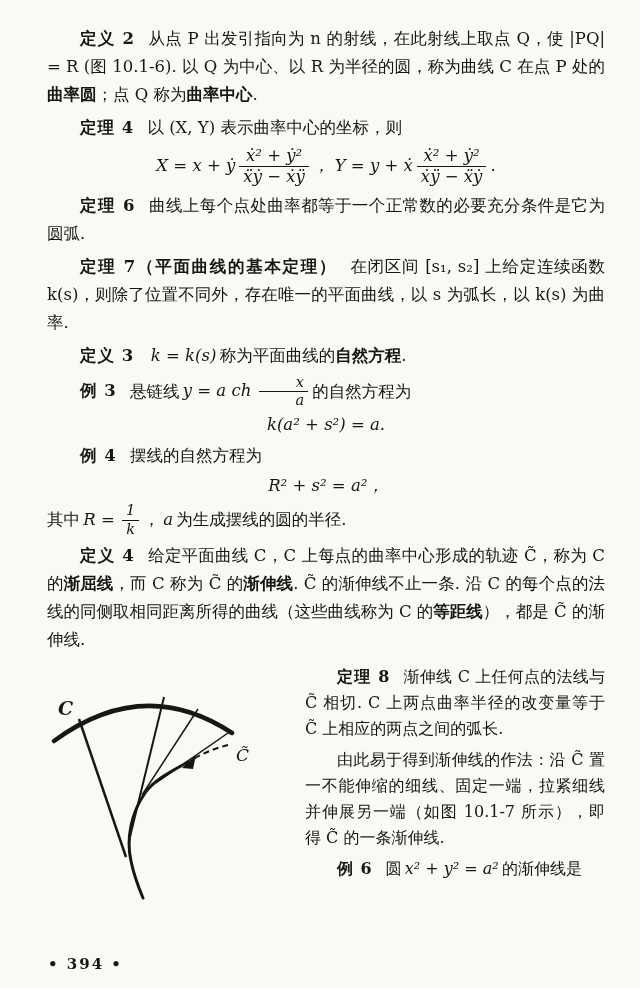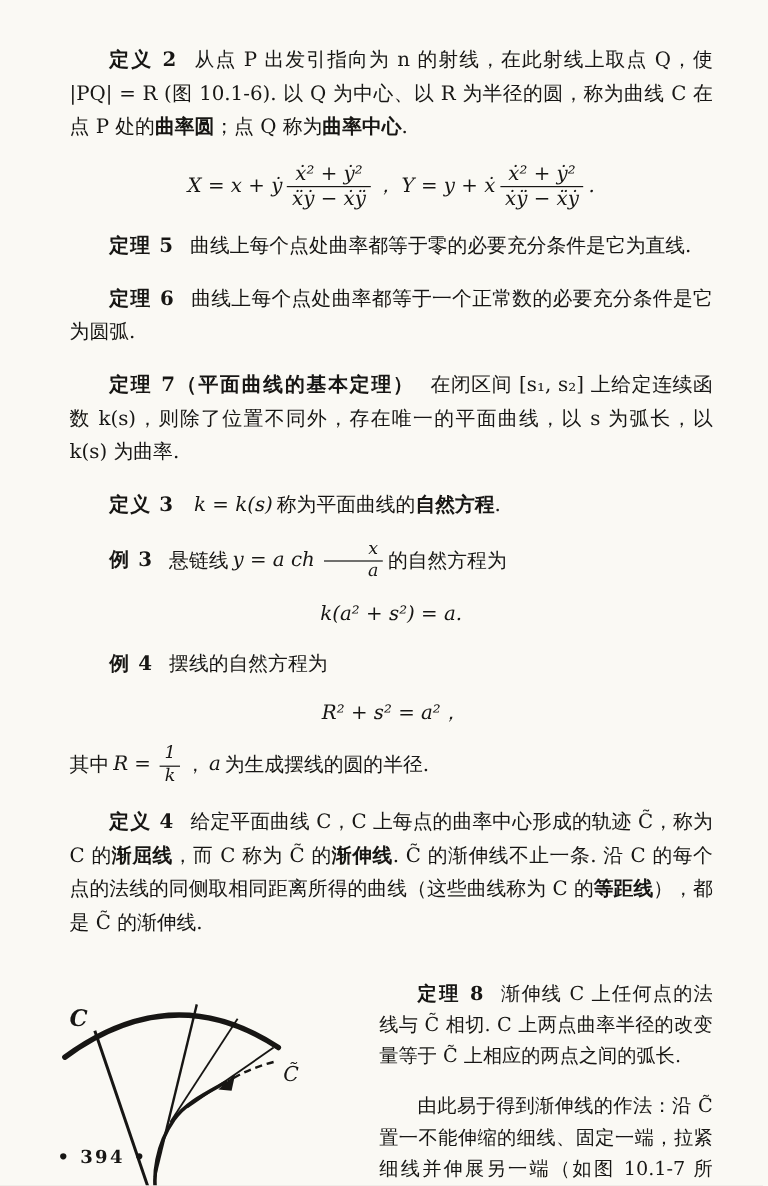--- a/index.html
+++ b/index.html
@@ -9,21 +9,21 @@
     width: 640px; height: 988px;
     margin: 0 auto;
     background: #faf9f4;
     color: #171614;
     font-family: "DejaVu Serif", "Liberation Serif", serif;
     font-size: 16.5px;
     line-height: 28px;
     padding: 20px 30px 0 42px;
     overflow: hidden;
   }
-  p.para { margin: 16px; text-align: justify; text-indent: 2em; }
+  p.para { margin: 5px; text-align: justify; text-indent: 2em; }
   .lbl { font-weight: bold; margin-right: 0.8em; letter-spacing: 1px; }
   .bold { font-weight: bold; }
   .mi { font-style: italic; margin: 0 0.2em; }
   .formula {
     text-align: center; font-style: italic;
     margin: 4px 0 6px; line-height: 22px;
   }
   .frac { display: inline-block; vertical-align: middle; text-align: center; line-height: 1.08; margin: 0 4px; }
   .frac .num { display: block; padding: 0 4px 1px; border-bottom: 1.4px solid #171614; font-style: italic; }
   .frac .den { display: block; padding: 1px 4px 0; font-style: italic; }
@@ -36,27 +36,27 @@
   .pageno { position: absolute; left: 48px; bottom: 10px; font-weight: bold; font-size: 15px; letter-spacing: 2px; }
 </style>
 </head>
 <body>
 
 <div class="page">
 
   <p class="para"><span class="lbl">定义 2</span><span>从点 P 出发引指向为 n 的射线，在此射线上取点 Q，使 |PQ| = R (图 10.1-6). 以 Q 为中心、以 R 为半径的圆，称为曲线 C 在点 P 处的</span><span class="bold">曲率圆</span><span>；点 Q 称为</span><span class="bold">曲率中心</span><span>.</span></p>
 
 
+  <p class="para"><span class="lbl">定理 4</span><span>以 (X, Y) 表示曲率中心的坐标，则</span></p>
 
   <div class="formula">
     <span>X = x + ẏ</span><span class="frac"><span class="num">ẋ² + ẏ²</span><span class="den">ẍẏ − ẋÿ</span></span><span>，</span>
     <span>Y = y + ẋ</span><span class="frac"><span class="num">ẋ² + ẏ²</span><span class="den">ẋÿ − ẍẏ</span></span><span>.</span>
   </div>
 
-  <p class="para"><span class="lbl">定理 5</span><span>曲线上每个点处曲率都等于零的必要充分条件是它为直线.</span></p>
 
   <p class="para"><span class="lbl">定理 6</span><span>曲线上每个点处曲率都等于一个正常数的必要充分条件是它为圆弧.</span></p>
 
   <p class="para"><span class="lbl">定理 7（平面曲线的基本定理）</span><span>在闭区间 [s₁, s₂] 上给定连续函数 k(s)，则除了位置不同外，存在唯一的平面曲线，以 s 为弧长，以 k(s) 为曲率.</span></p>
 
   <p class="para"><span class="lbl">定义 3</span><span class="mi">k = k(s)</span><span>称为平面曲线的</span><span class="bold">自然方程</span><span>.</span></p>
 
   <p class="para"><span class="lbl">例 3</span><span>悬链线</span><span class="mi">y = a ch</span><span class="frac ifrac mi"><span class="num">x</span><span class="den">a</span></span><span>的自然方程为</span></p>
 
   <div class="formula"><span>k(a² + s²) = a.</span></div>

